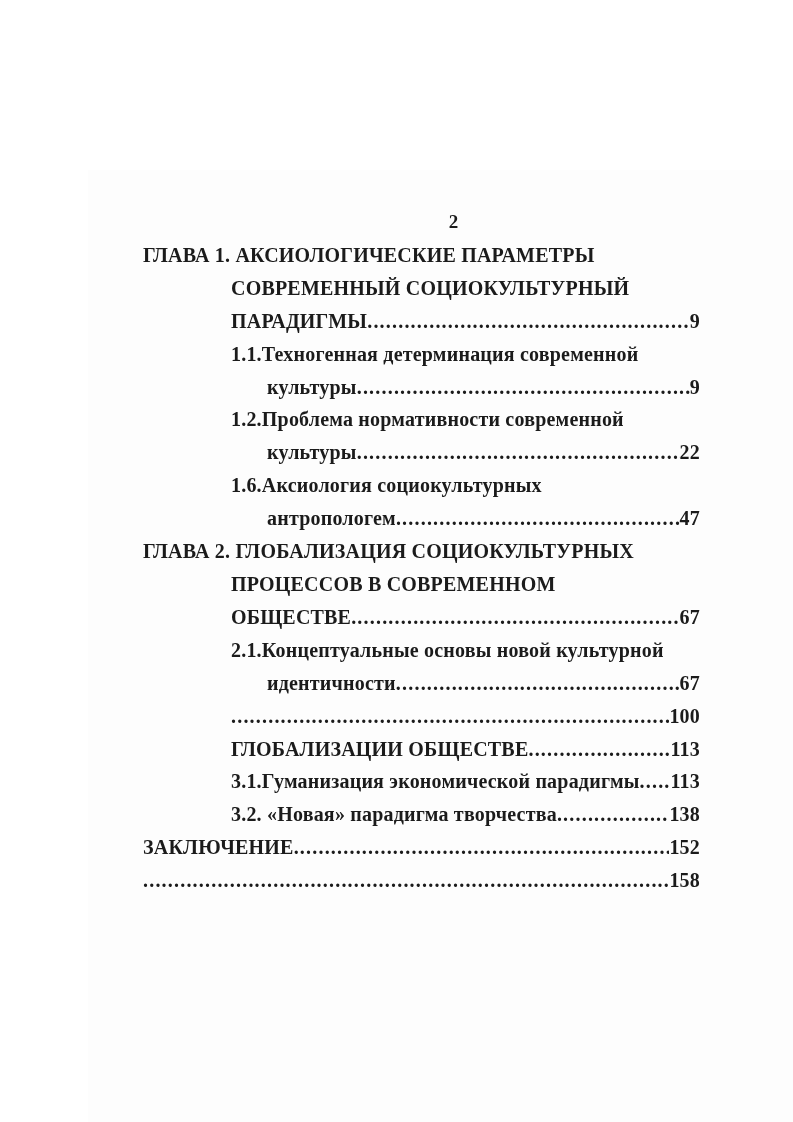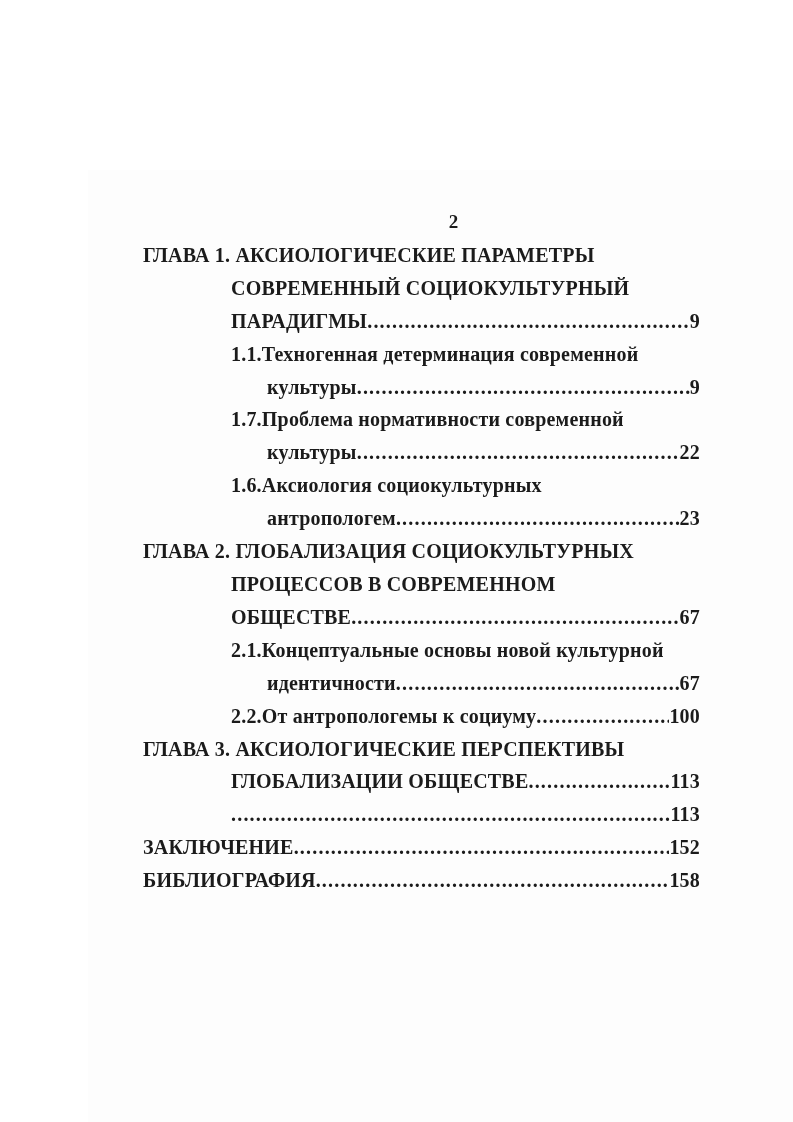--- a/index.html
+++ b/index.html
@@ -83,34 +83,34 @@
       </div>
       <div class="line indent-1">
         <span class="txt">1.1.Техногенная детерминация современной</span>
       </div>
       <div class="line indent-2">
         <span class="txt">культуры</span>
         <span class="dots"></span>
         <span class="pg">9</span>
       </div>
       <div class="line indent-1">
-        <span class="txt">1.7.Проблема нормативности современной</span>
+        <span class="txt">1.2.Проблема нормативности современной</span>
       </div>
       <div class="line indent-2">
         <span class="txt">культуры</span>
         <span class="dots"></span>
         <span class="pg">22</span>
       </div>
       <div class="line indent-1">
         <span class="txt">1.6.Аксиология социокультурных</span>
       </div>
       <div class="line indent-2">
         <span class="txt">антропологем</span>
         <span class="dots"></span>
-        <span class="pg">23</span>
+        <span class="pg">47</span>
       </div>
       <div class="line indent-0">
         <span class="txt">ГЛАВА 2. ГЛОБАЛИЗАЦИЯ СОЦИОКУЛЬТУРНЫХ</span>
       </div>
       <div class="line indent-1">
         <span class="txt">ПРОЦЕССОВ В СОВРЕМЕННОМ</span>
       </div>
       <div class="line indent-1">
         <span class="txt">ОБЩЕСТВЕ</span>
         <span class="dots"></span>
@@ -118,40 +118,41 @@
       </div>
       <div class="line indent-1">
         <span class="txt">2.1.Концептуальные основы новой культурной</span>
       </div>
       <div class="line indent-2">
         <span class="txt">идентичности</span>
         <span class="dots"></span>
         <span class="pg">67</span>
       </div>
       <div class="line indent-1">
-        <span class="txt">2.2.От антропологемы к социуму</span>
         <span class="dots"></span>
         <span class="pg">100</span>
-      </div>
-      <div class="line indent-0">
-        <span class="txt">ГЛАВА 3. АКСИОЛОГИЧЕСКИЕ ПЕРСПЕКТИВЫ</span>
       </div>
       <div class="line indent-1">
         <span class="txt">ГЛОБАЛИЗАЦИИ ОБЩЕСТВЕ</span>
         <span class="dots"></span>
         <span class="pg">113</span>
       </div>
       <div class="line indent-1">
+        <span class="txt">3.1.Гуманизация экономической парадигмы</span>
         <span class="dots"></span>
         <span class="pg">113</span>
+      </div>
+      <div class="line indent-1">
+        <span class="txt">3.2. «Новая» парадигма творчества</span>
+        <span class="dots"></span>
+        <span class="pg">138</span>
       </div>
       <div class="line indent-0">
         <span class="txt">ЗАКЛЮЧЕНИЕ</span>
         <span class="dots"></span>
         <span class="pg">152</span>
       </div>
       <div class="line indent-0">
-        <span class="txt">БИБЛИОГРАФИЯ</span>
         <span class="dots"></span>
         <span class="pg">158</span>
       </div>
     </div>
 </div>
 
 </body></html>

